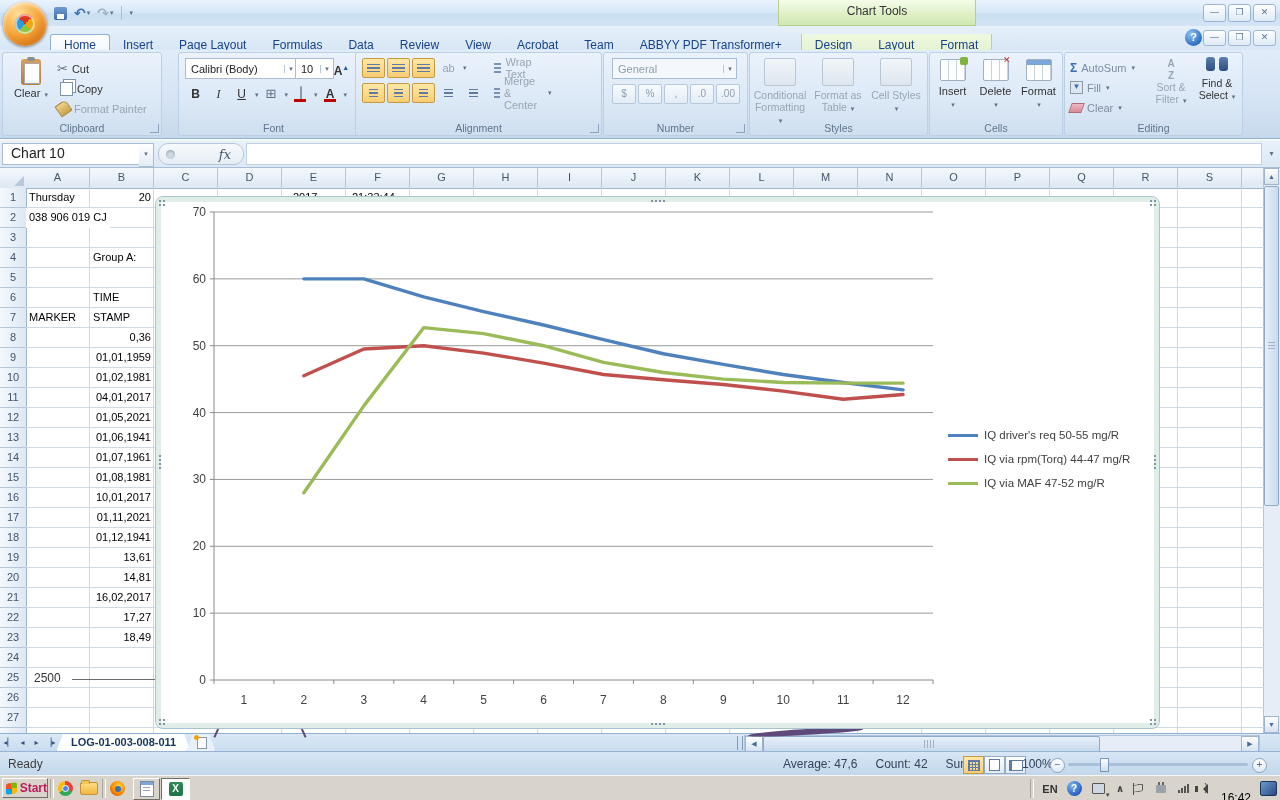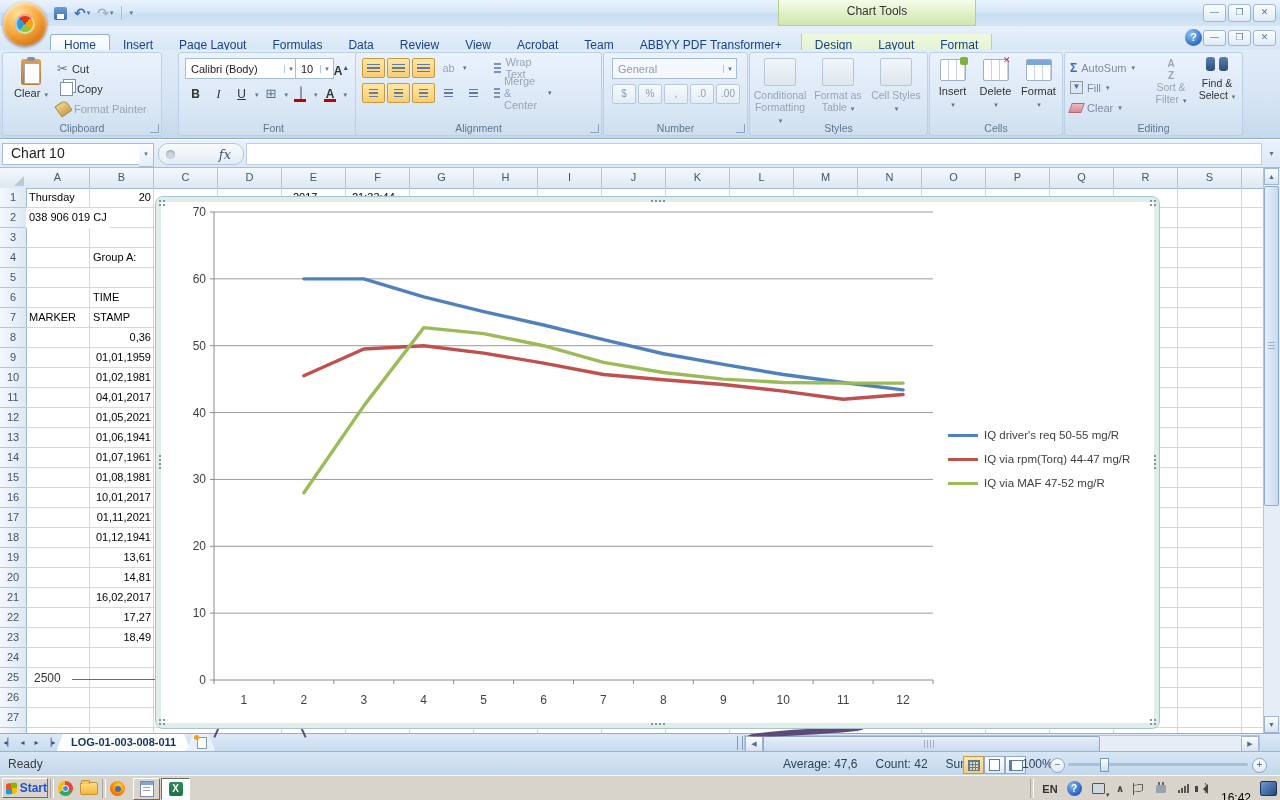--- a/index.html
+++ b/index.html
@@ -228,21 +228,21 @@
   #ztrack{position:absolute;left:1068px;top:11px;width:180px;height:3px;background:#a9bfd8;border-radius:2px;}
   #zmark{position:absolute;left:1100px;top:6px;width:7px;height:12px;background:linear-gradient(#fdfeff,#cfdcec);
     border:1px solid #7d97b8;}
 
   
   #taskbar{position:absolute;left:0;top:775px;width:1280px;height:25px;background:#d8d4cb;border-top:1px solid #f7f6f2;}
   #startbtn{position:absolute;left:2px;top:2px;height:20px;width:46px;background:#d8d4cb;
     border:1px solid;border-color:#fff #6f6d66 #6f6d66 #fff;display:flex;align-items:center;gap:3px;padding-left:3px;box-sizing:border-box;}
   #startbtn .flag{width:11px;height:11px;border-radius:2px;transform:skewY(-8deg);
     background:conic-gradient(from 0deg,#7fba00 0 25%,#ffb900 0 50%,#00a4ef 0 75%,#f25022 0 100%);}
-  #startbtn .stxt{font-size:12px;font-weight:bold;color:#1d4ed8;}
+  #startbtn .stxt{font-size:12px;font-weight:bold;color:#be185d;}
   .tsep{position:absolute;top:3px;width:2px;height:19px;border-left:1px solid #a8a69e;border-right:1px solid #fff;}
   .qlbtn{position:absolute;top:3px;width:22px;height:19px;display:flex;align-items:center;justify-content:center;}
   .chrome{width:15px;height:15px;border-radius:50%;background:conic-gradient(#ea4335 0 33%,#34a853 0 66%,#fbbc05 0 100%);position:relative;}
   .chrome::after{content:"";position:absolute;left:4px;top:4px;width:7px;height:7px;border-radius:50%;background:#4285f4;border:1.5px solid #fff;box-sizing:border-box;}
   .folder{width:16px;height:11px;background:linear-gradient(#ffdd85,#f0b73f);border:1px solid #c89232;border-radius:2px;position:relative;}
   .folder::before{content:"";position:absolute;left:0;top:-3px;width:7px;height:3px;background:#f0c75a;border:1px solid #c89232;border-bottom:none;border-radius:2px 2px 0 0;}
   .firefox{width:15px;height:15px;border-radius:50%;background:radial-gradient(circle at 60% 35%,#ffd24a,#ff9500 45%,#e66000 80%);position:relative;}
   .firefox::after{content:"";position:absolute;left:5px;top:5px;width:6px;height:6px;border-radius:50%;background:#3b6fb2;}
   .taskb{position:absolute;top:2px;height:20px;display:flex;align-items:center;justify-content:center;}
   .raised{border:1px solid;border-color:#fff #6f6d66 #6f6d66 #fff;background:#d8d4cb;}

